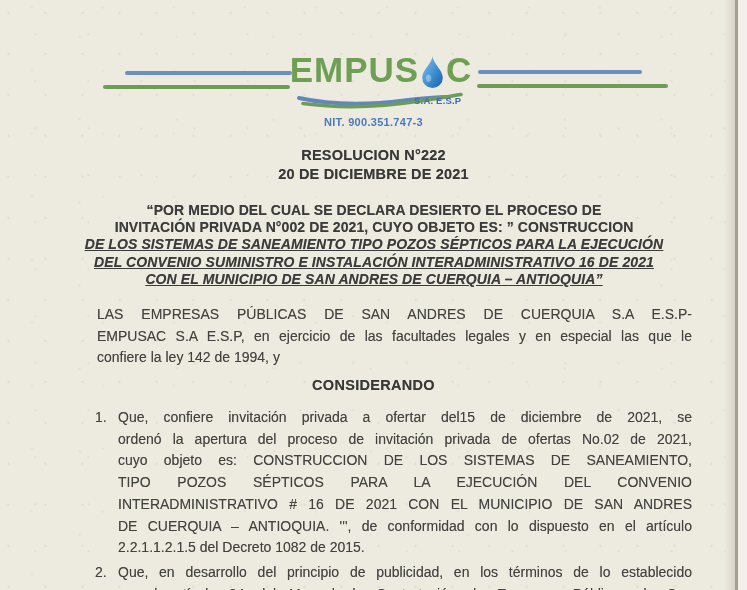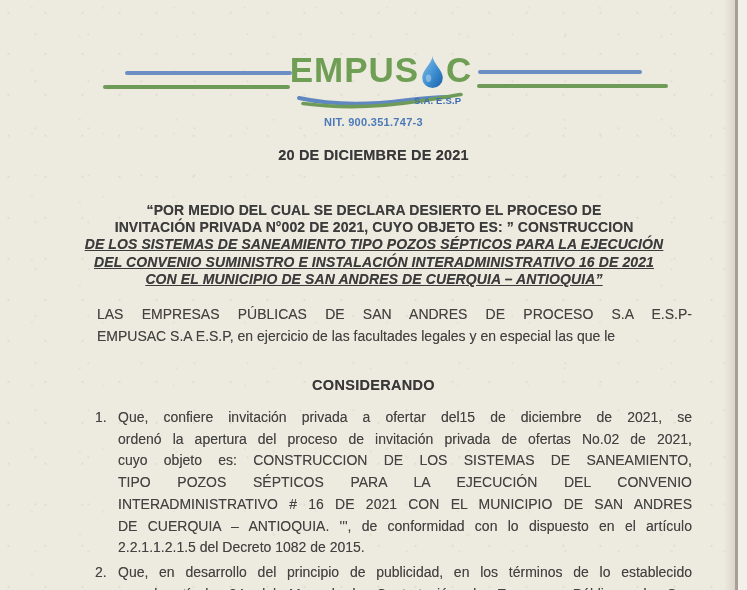--- a/index.html
+++ b/index.html
@@ -101,38 +101,40 @@
         <path d="M3 7 C 35 14, 72 14, 108 9.5 C 128 7, 142 6, 152 6" stroke="#5f88c1" stroke-width="4" fill="none" stroke-linecap="round"></path>
         <path d="M7 12.5 C 48 18, 92 15, 124 10 C 142 7, 156 5, 165 3.5" stroke="#6f9b58" stroke-width="3.6" fill="none" stroke-linecap="round"></path>
       </svg>
     </span>
     <span class="sa-esp">S.A. E.S.P</span>
   </header>
 
   <div class="nit">NIT. 900.351.747-3</div>
 
   <div class="title">
+    <div>RESOLUCION N°222</div>
     <div>20 DE DICIEMBRE DE 2021</div>
   </div>
 
   <div class="subject">
     <div class="bold">
         <div>“POR MEDIO DEL CUAL SE DECLARA DESIERTO EL PROCESO DE</div>
         <div>INVITACIÓN PRIVADA N°002 DE 2021, CUYO OBJETO ES: ” CONSTRUCCION</div>
       </div>
     <div class="ital">
         <div>DE LOS SISTEMAS DE SANEAMIENTO TIPO POZOS SÉPTICOS PARA LA EJECUCIÓN</div>
         <div>DEL CONVENIO SUMINISTRO E INSTALACIÓN INTERADMINISTRATIVO 16 DE 2021</div>
         <div>CON EL MUNICIPIO DE SAN ANDRES DE CUERQUIA – ANTIOQUIA”</div>
       </div>
   </div>
 
   <div class="preamble bodytext jlines last-left">
-      <div>LAS EMPRESAS PÚBLICAS DE SAN ANDRES DE PROCESO S.A E.S.P-</div>
+      <div>LAS EMPRESAS PÚBLICAS DE SAN ANDRES DE CUERQUIA S.A E.S.P-</div>
       <div>EMPUSAC S.A E.S.P, en ejercicio de las facultades legales y en especial las que le</div>
+      <div>confiere la ley 142 de 1994, y</div>
     </div>
 
   <div class="heading">CONSIDERANDO</div>
 
   <div class="consideration c1 bodytext">
     <div class="c-num">1.</div>
     <div class="c-lines jlines last-left">
         <div>Que, confiere invitación privada a ofertar del15 de diciembre de 2021, se</div>
         <div>ordenó la apertura del proceso de invitación privada de ofertas No.02 de 2021,</div>
         <div>cuyo objeto es: CONSTRUCCION DE LOS SISTEMAS DE SANEAMIENTO,</div>

